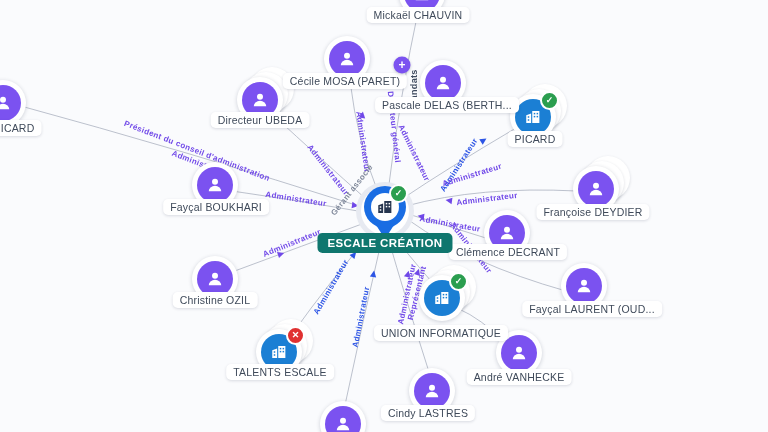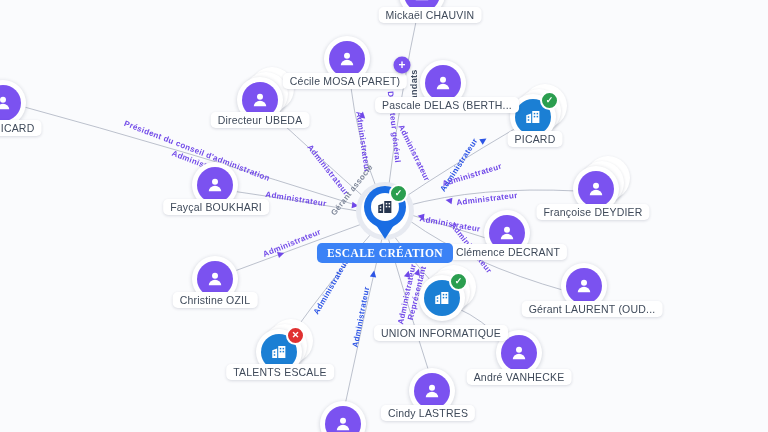--- a/index.html
+++ b/index.html
@@ -105,21 +105,21 @@
       <div class="node" style="left: 422px; top: -6px;">
         <div class="ring">
           <div class="inner" style="background: rgb(123, 82, 240);">
             <svg width="20" height="20" viewBox="0 0 24 24">
               <circle cx="12" cy="8" r="3.6" fill="#fff"></circle>
               <path d="M4.5 19.5 a7.5 6.5 0 0 1 15 0 z" fill="#fff"></path>
             </svg>
           </div>
         </div>
       </div>
-      <div class="pill" style="left: 430px; top: 15px;">Mickaël CHAUVIN</div>
+      <div class="pill" style="left: 418px; top: 15px;">Mickaël CHAUVIN</div>
       <div class="node" style="left: 347px; top: 59px;">
         <div class="ring">
           <div class="inner" style="background: rgb(123, 82, 240);">
             <svg width="20" height="20" viewBox="0 0 24 24">
               <circle cx="12" cy="8" r="3.6" fill="#fff"></circle>
               <path d="M4.5 19.5 a7.5 6.5 0 0 1 15 0 z" fill="#fff"></path>
             </svg>
           </div>
         </div>
       </div>
@@ -217,21 +217,21 @@
       <div class="node" style="left: 584px; top: 286px;">
         <div class="ring">
           <div class="inner" style="background: rgb(123, 82, 240);">
             <svg width="20" height="20" viewBox="0 0 24 24">
               <circle cx="12" cy="8" r="3.6" fill="#fff"></circle>
               <path d="M4.5 19.5 a7.5 6.5 0 0 1 15 0 z" fill="#fff"></path>
             </svg>
           </div>
         </div>
       </div>
-      <div class="pill" style="left: 592px; top: 309px;">Gérant LAURENT (OUD...</div>
+      <div class="pill" style="left: 592px; top: 309px;">Fayçal LAURENT (OUD...</div>
       <div class="node" style="left: 442px; top: 298px;">
         <div class="stack" style="left: 13px; top: -10px;"></div>
         <div class="stack" style="left: 7px; top: -5px;"></div>
         <div class="ring">
           <div class="inner" style="background: rgb(27, 127, 212);">
             <svg width="18" height="18" viewBox="0 0 24 24">
               <path fill="#fff" d="M3 20 V9.5 L9.5 7.2 V20 Z"></path>
               <path fill="#fff" d="M11 20 V4 h9.5 v16 Z"></path>
               <rect x="13" y="6.5" width="2" height="2" fill="#1b7fd4"></rect>
               <rect x="16.8" y="6.5" width="2" height="2" fill="#1b7fd4"></rect>
@@ -310,17 +310,17 @@
               <rect x="16.8" y="6.5" width="2" height="2" fill="#fff"></rect>
               <rect x="13" y="10.5" width="2" height="2" fill="#fff"></rect>
               <rect x="16.8" y="10.5" width="2" height="2" fill="#fff"></rect>
               <rect x="5" y="11" width="2" height="2" fill="#fff"></rect>
               <rect x="5" y="15" width="2" height="2" fill="#fff"></rect>
             </svg>
           </div>
           <div class="badge" style="background:#2b9e4f;top:-2px;right:-2px;">✓</div>
         </div>
       </div>
-      <div class="center-pill" style="left: 385px; top: 253px; background: #3b82f6; font-family: Liberation Serif, serif;">ESCALE CRÉATION</div>
+      <div class="center-pill" style="left: 385px; top: 243px; background: #0f766e;">ESCALE CRÉATION</div>
       <div class="plus-btn" style="left: 402px; top: 65px; background: rgb(123, 82, 240);">+</div>
       <div class="edge-label" style="left: 414px; top: 89px; color: rgb(62, 74, 94); font-size: 9px; font-weight: 700; transform: translate(-50%, -50%) rotate(-90deg);">mandats</div>
     </div>
 </div>
 
 </body></html>

